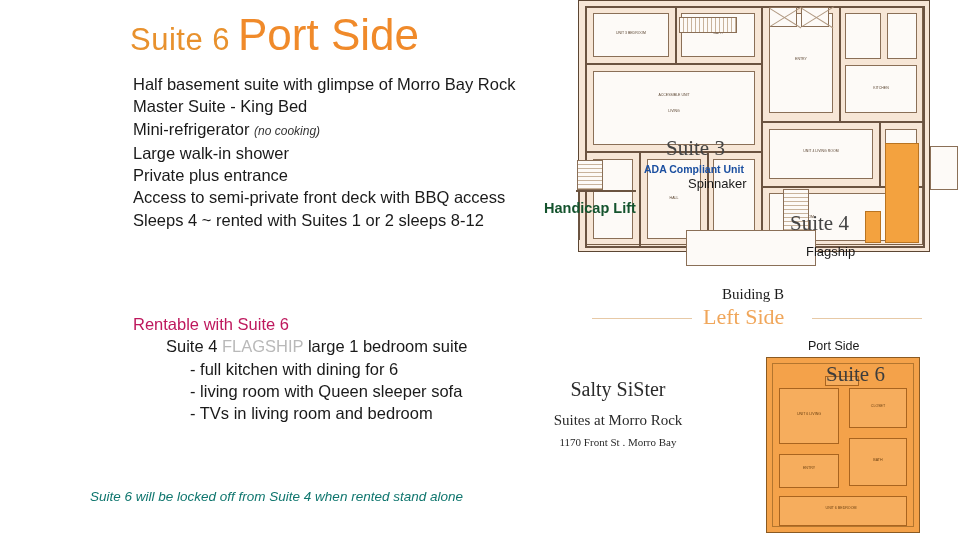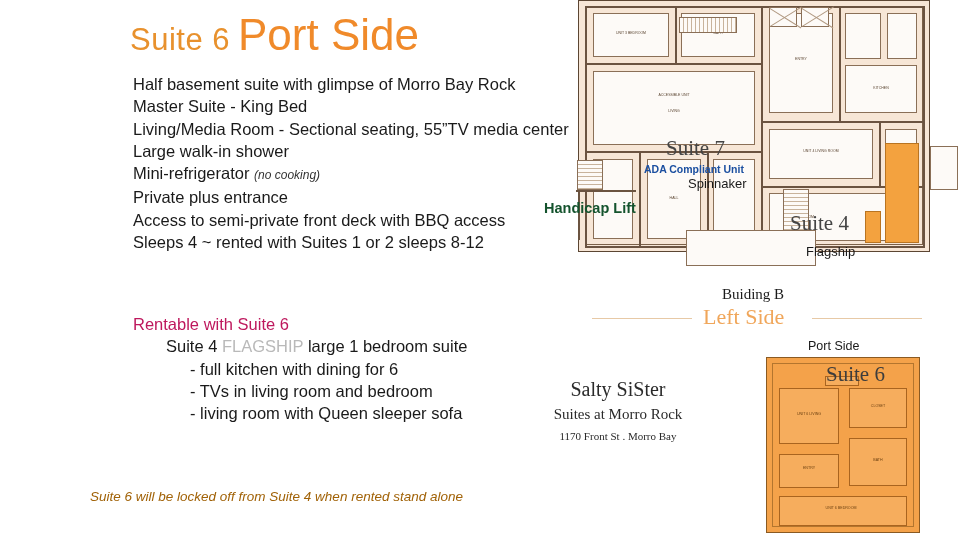--- a/index.html
+++ b/index.html
@@ -87,21 +87,21 @@
     color: #1a1a1a;
     white-space: nowrap;
   }
 
   .footnote {
     position: absolute;
     left: 90px;
     top: 489px;
     font-size: 13.5px;
     font-style: italic;
-    color: #a16207;
+    color: #0f766e;
   }
 
   
   .plan-b {
     position: absolute;
     left: 578px;
     top: 0px;
     width: 382px;
     height: 270px;
   }
@@ -306,63 +306,62 @@
   }
   .brand-name {
     font-size: 20px;
     color: #2a2a2a;
     font-family: "Liberation Serif", serif;
   }
   .brand-sub {
     font-size: 15px;
     color: #2a2a2a;
     font-family: "Liberation Serif", serif;
-    margin-top: 5px;
+    margin-top: 11px;
   }
   .brand-addr {
     font-size: 11px;
     color: #2a2a2a;
     font-family: "Liberation Serif", serif;
     margin-top: 7px;
   }
 </style>
 </head>
 <body>
 
 <div class="title-row">
   <span class="title-suite">Suite 6</span>
   <span class="title-main">Port Side</span>
 </div>
 
 <div class="feature-list">
   <div class="feature-line">Half basement suite with glimpse of Morro Bay Rock</div>
   <div class="feature-line">Master Suite - King Bed</div>
-  <div class="feature-line">Living/Media Room - Sectional seating, 55”TV media center</div>
-  <div class="feature-line">
-    <span>Large walk-in shower</span>
-  </div>
   <div class="feature-line">
     <span>Mini-refrigerator</span>
     <span class="note-paren">(no cooking)</span>
+  </div>
+  <div class="feature-line">
+    <span>Large walk-in shower</span>
   </div>
   <div class="feature-line">Private plus entrance</div>
   <div class="feature-line">Access to semi-private front deck with BBQ access</div>
   <div class="feature-line">Sleeps 4 ~ rented with Suites 1 or 2 sleeps 8-12</div>
 </div>
 
 <div class="rentable-block">
   <div class="rentable-head">Rentable with Suite 6</div>
   <div class="rentable-sub">
     <span>Suite 4</span>
     <span class="flagship-word">FLAGSHIP</span>
     <span>large 1 bedroom suite</span>
   </div>
   <div class="rentable-item">- full kitchen with dining for 6</div>
+  <div class="rentable-item">- living room with Queen sleeper sofa</div>
   <div class="rentable-item">- TVs in living room and bedroom</div>
-  <div class="rentable-item">- living room with Queen sleeper sofa</div>
 </div>
 
 <div class="footnote">Suite 6 will be locked off from Suite 4 when rented stand alone</div>
 
 <div class="plan-b">
   <div class="sheet">
     <div class="sheet-inner"></div>
 
     <div class="wall wall-h" style="left:6px; top:5px; width:340px;"></div>
     <div class="wall wall-h" style="left:6px; top:245px; width:340px;"></div>
@@ -422,21 +421,21 @@
 
   <div class="room white" style="left:352px; top:146px; width:28px; height:44px;"></div>
 
   <div class="room white" style="left:108px; top:230px; width:130px; height:36px;"></div>
 
   <div class="wall wall-h" style="left:-2px; top:190px; width:60px;"></div>
   <div class="wall wall-v" style="left:0px; top:160px; height:80px;"></div>
   <div class="stair" style="left:-1px; top:160px; width:26px; height:30px;"></div>
 </div>
 
-<div class="lbl-suite3">Suite 7</div>
+<div class="lbl-suite3">Suite 3</div>
 <div class="lbl-ada">ADA Compliant Unit</div>
 <div class="lbl-spinnaker">Spinnaker</div>
 <div class="lbl-suite4">Suite 4</div>
 <div class="lbl-flagship">Flagship</div>
 <div class="lbl-handicap">Handicap Lift</div>
 
 <div class="lbl-buildingb">Buiding B</div>
 <div class="lbl-leftside">Left Side</div>
 <div class="rule-left"></div>
 <div class="rule-right"></div>

